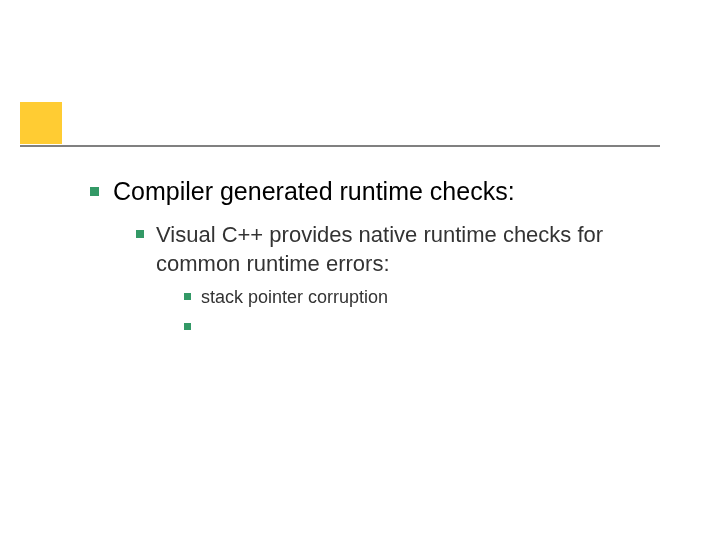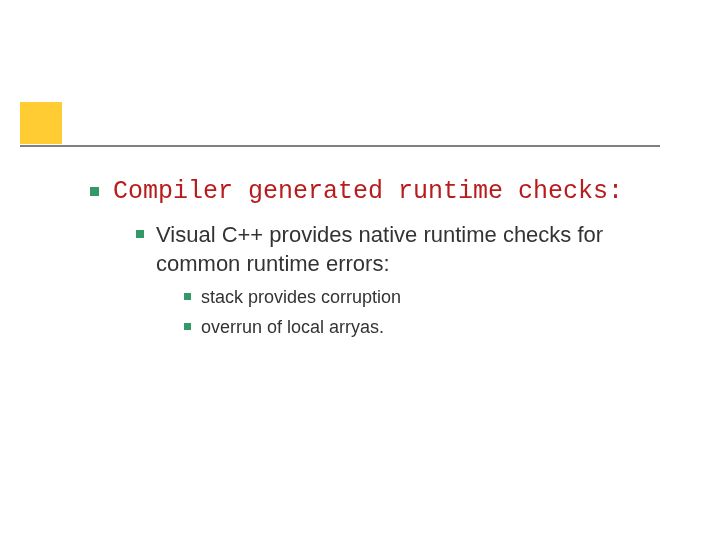--- a/index.html
+++ b/index.html
@@ -88,22 +88,21 @@
   }
   .bullet.xs {
     width: 7px;
     height: 7px;
     margin-top: 7px;
     margin-right: 10px;
   }
   .t1 {
     font-size: 25px;
     line-height: 1.25;
-    color: #b91c1c;
-    font-family: Liberation Mono, monospace;
+    color: #000000;
   }
   .t2 {
     font-size: 22px;
     line-height: 1.3;
     color: #333333;
   }
   .t3 {
     font-size: 18px;
     line-height: 1.3;
     color: #333333;
@@ -126,23 +125,22 @@
       <span class="t1">Compiler generated runtime checks:</span>
     </div>
 
     <div class="lvl2">
       <span class="bullet sm"></span>
       <span class="t2">Visual C++ provides native runtime checks for common runtime errors:</span>
     </div>
 
     <div class="lvl3">
       <span class="bullet xs"></span>
-      <span class="t3">stack provides corruption</span>
+      <span class="t3">stack pointer corruption</span>
     </div>
 
     <div class="lvl3">
       <span class="bullet xs"></span>
-      <span class="t3">overrun of local arryas.</span>
     </div>
 
   </div>
 
 </div>
 
 </body></html>

